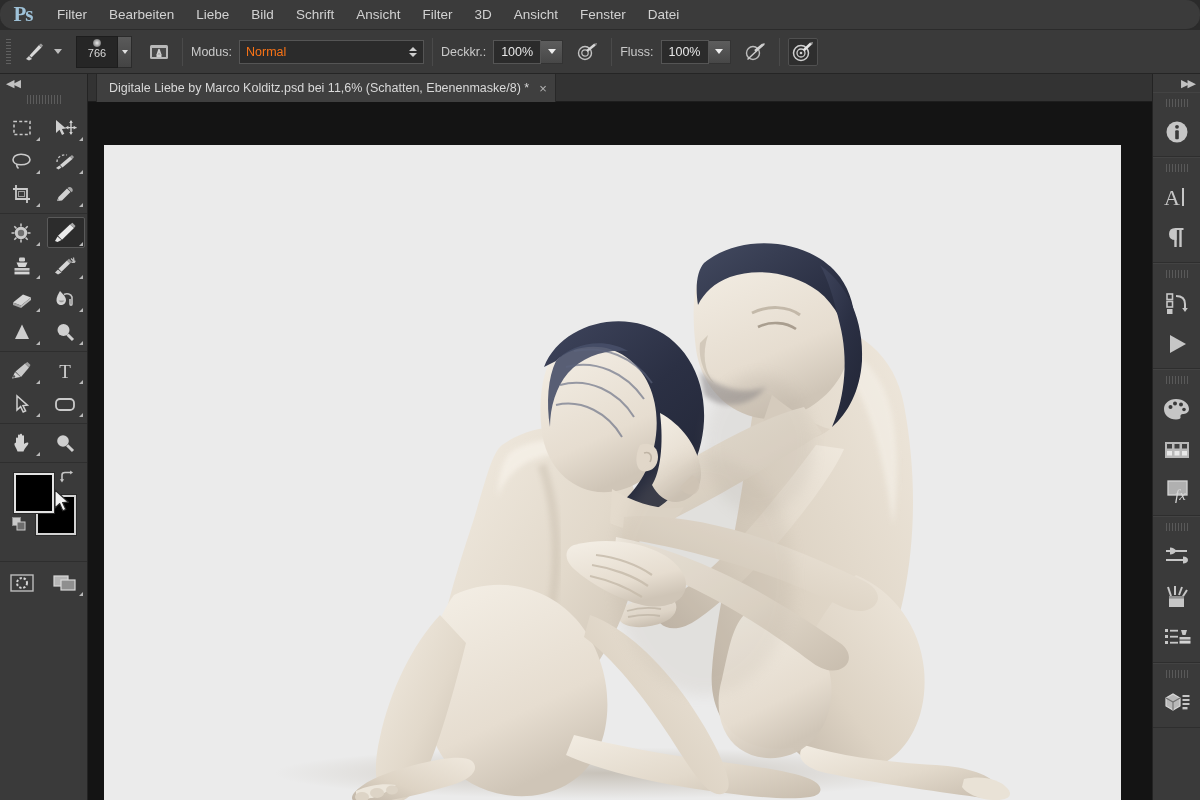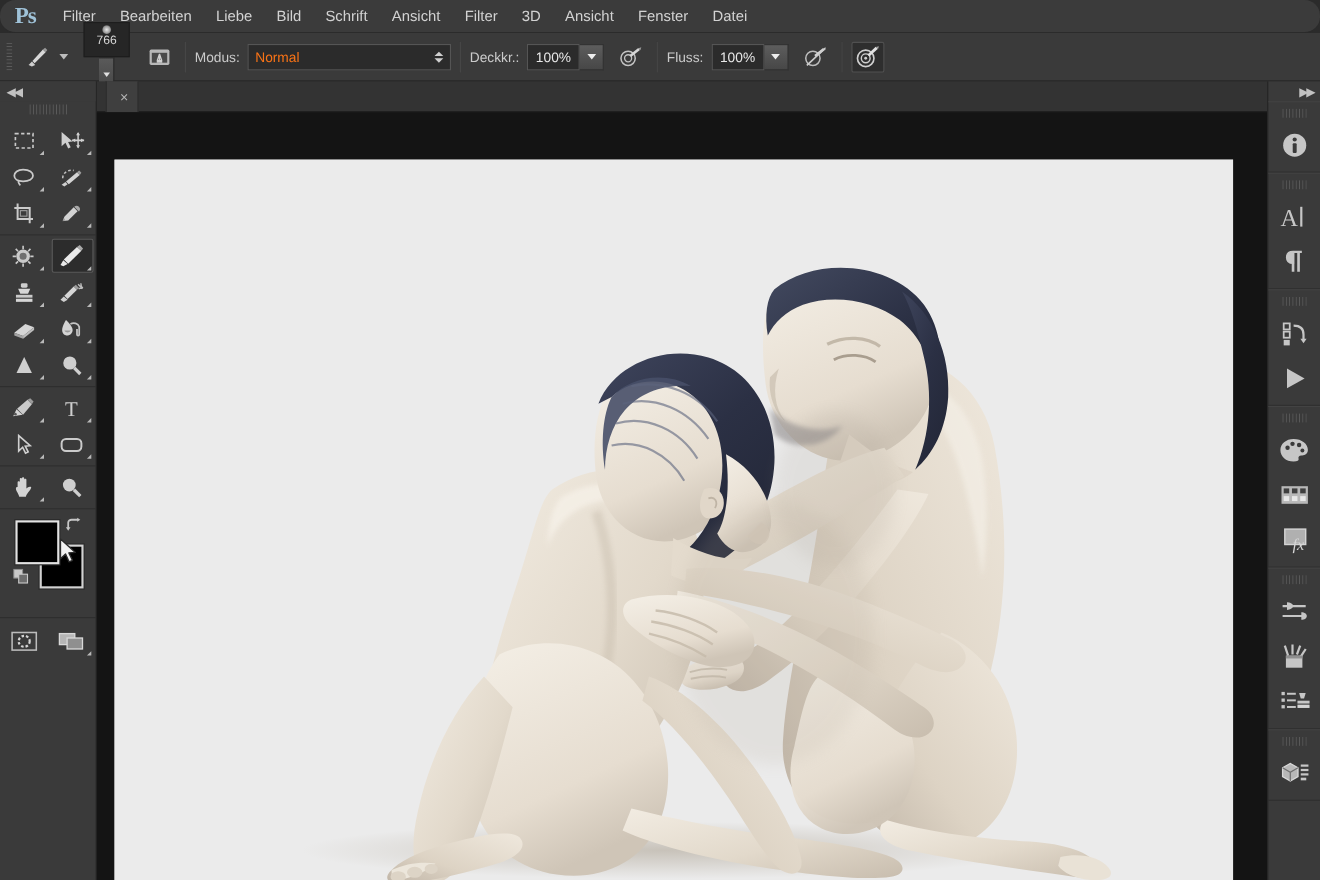--- a/index.html
+++ b/index.html
@@ -212,21 +212,21 @@
 
     <div class="ob-icon-btn">
       <svg width="24" height="22" viewBox="0 0 24 22">
         <path d="M4 18 L7 15 L10 18 L7 19.5 Z" fill="#cfcfcf"></path>
         <path d="M7.5 14.5 L17 4 L19.5 6.5 L9.5 16.5 Z" fill="#d8d8d8"></path>
         <path d="M17 4 L19 2.5 L21 4.5 L19.5 6.5 Z" fill="#9a9a9a"></path>
       </svg>
     </div>
     <div class="caret"></div>
 
-    <div style="display:flex;align-items:center;margin-left:14px;flex-direction:column;">
+    <div style="display:flex;align-items:center;margin-left:14px;">
       <div class="brush-size-box">
         <div class="brush-dot"></div>
         <div class="brush-size-num">766</div>
       </div>
       <div class="stepper">
           <div class="caret"></div>
         </div>
     </div>
 
     <div class="ob-icon-btn" style="margin-left:12px;">
@@ -295,20 +295,21 @@
         <circle cx="10" cy="12" r="4" fill="none" stroke="#cfcfcf" stroke-width="1.3"></circle>
         <circle cx="10" cy="12" r="1.3" fill="#cfcfcf"></circle>
         <path d="M12.5 9.5 L20 2.5" stroke="#e2e2e2" stroke-width="2.6"></path>
         <path d="M19.2 1.8 L22 1 L21.2 3.8 Z" fill="#a5a5a5"></path>
       </svg>
     </div>
   </div>
 
   <div class="tabstrip">
     <div class="doctab">
+      <span class="doctab-title">Digitale Liebe by Marco Kolditz.psd  bei 11,6% (Schatten, Ebenenmaske/8) *</span>
       <span class="doctab-close">×</span>
     </div>
   </div>
 
   <div class="toolbar">
     <div class="tb-collapse">◀◀</div>
     <div class="tb-grip"></div>
 
     <div class="tb-group">
       <div class="tb-row">

